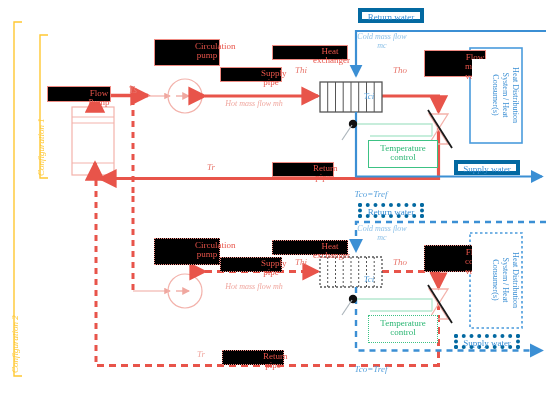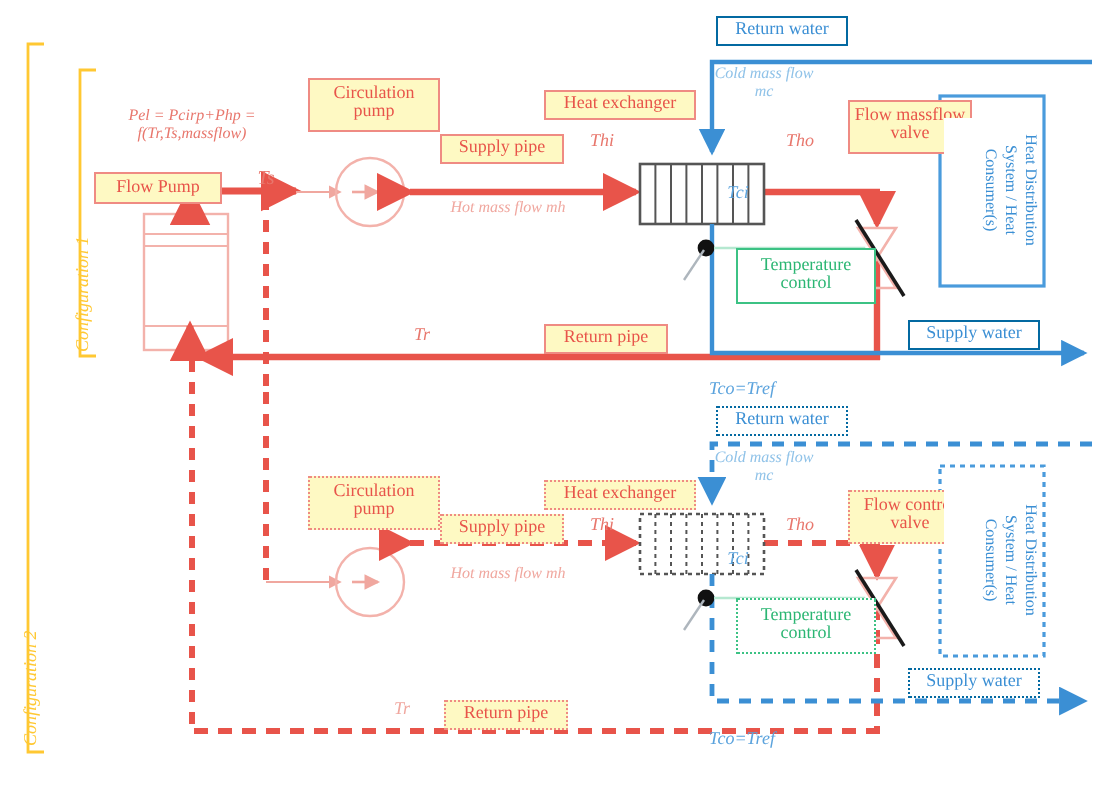--- a/index.html
+++ b/index.html
@@ -3,23 +3,23 @@
 <meta charset="utf-8">
 <title>Heat Pump Configurations Diagram</title>
 <style>
   html,body{margin:0;padding:0;background:#ffffff;}
   body{width:550px;height:398px;overflow:hidden;
        font-family:"Liberation Serif",serif;}
   #stage{position:relative;width:550px;height:398px;background:#fff;}
 
   .lbl{position:absolute;box-sizing:border-box;text-align:center;
        line-height:1.05;white-space:pre-line;}
-  .lbl-red{color:#e8544a;border:1px solid #ef8b83;background:#fef9c3;}
-  .lbl-blue{color:#3b8fd4;border:1px solid #0369a1;background:#fff;}
-  .lbl-green{color:#2bb673;border:1px solid #3cc284;background:#fff;}
+  .lbl-red{color:#e8544a;border:1px solid #ef8b83;background:#000000;padding-left:40px;}
+  .lbl-blue{color:#3b8fd4;border:4px solid #0369a1;background:#fff;}
+  .lbl-green{color:#2bb673;border:1px solid #3cc284;background:#fff;margin-top:16px;}
   .dash-red{border-style:dotted;}
   .dash-blue{border-style:dotted;}
   .dash-green{border-style:dotted;}
 
   .free{position:absolute;font-style:italic;white-space:pre-line;
         text-align:center;line-height:1.1;}
   .t-red{color:#e8776d;}
   .t-blue{color:#5ba3dd;margin-top:32px;}
   .t-red-l{color:#f0a79f;}
   .t-blue-l{color:#8fc2e8;font-style:italic;}
@@ -155,22 +155,20 @@
       <circle cx="353" cy="299" r="4.2" fill="#111"></circle>
       <line x1="352" y1="300" x2="342" y2="315" stroke="#aeb6bd" stroke-width="1.2"></line>
       <path d="M357,299 L432,299 L432,311" fill="none" stroke="#b5e8d0" stroke-width="1.3"></path>
       <path d="M370,311 L432,311" fill="none" stroke="#b5e8d0" stroke-width="1.3"></path>
     </g>
   </svg>
 
   <div class="vert" style="left:36px; top:176px; transform:rotate(-90deg); font-size:9px;">Configuration 1</div>
   <div class="vert" style="left:10px; top:373px; transform:rotate(-90deg); font-size:9px;">Configuration 2</div>
 
-  <div class="free t-red" style="left:46px; top:54px; width:100px; font-size:8px;">Pel = Pcirp+Php =
-f(Tr,Ts,massflow)</div>
 
   <div class="lbl lbl-red" style="left:47px; top:86px; width:64px; height:16px; font-size:9px; padding-top:2px;">Flow Pump</div>
 
   <div class="lbl lbl-red" style="left:154px; top:39px; width:66px; height:27px; font-size:9px; padding-top:2px;">Circulation
 pump</div>
 
   <div class="lbl lbl-red" style="left:220px; top:67px; width:62px; height:15px; font-size:9px; padding-top:1px;">Supply pipe</div>
 
   <div class="lbl lbl-red" style="left:272px; top:45px; width:76px; height:15px; font-size:9px; padding-top:1px;">Heat exchanger</div>
 

